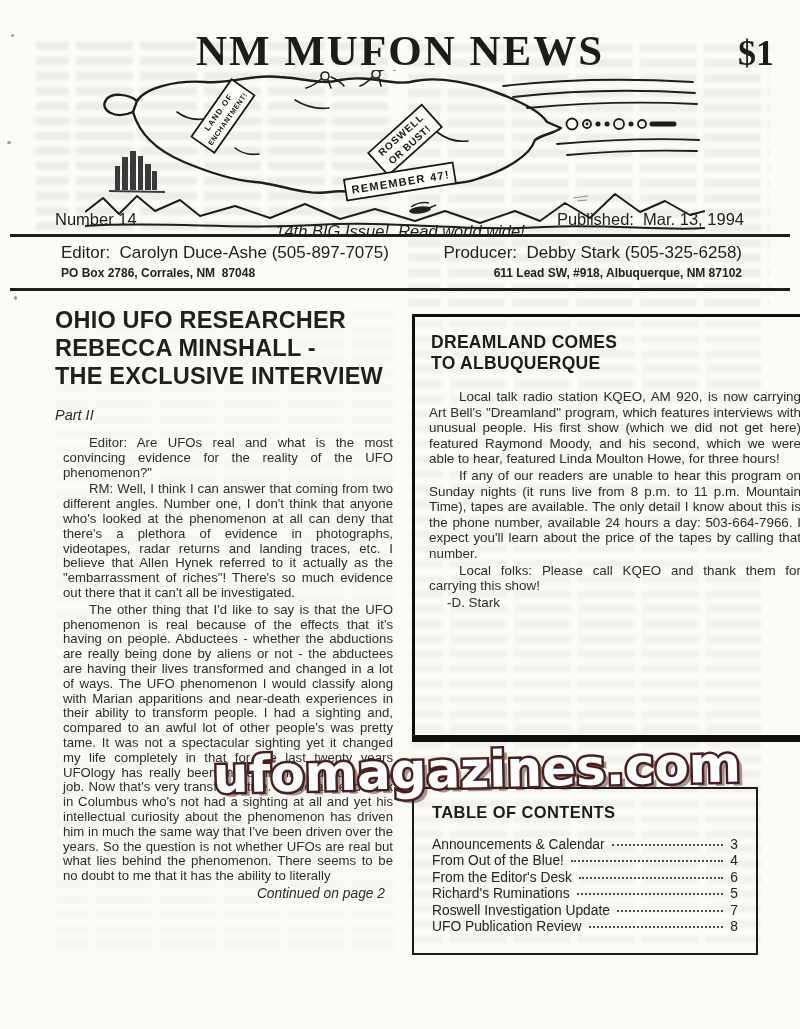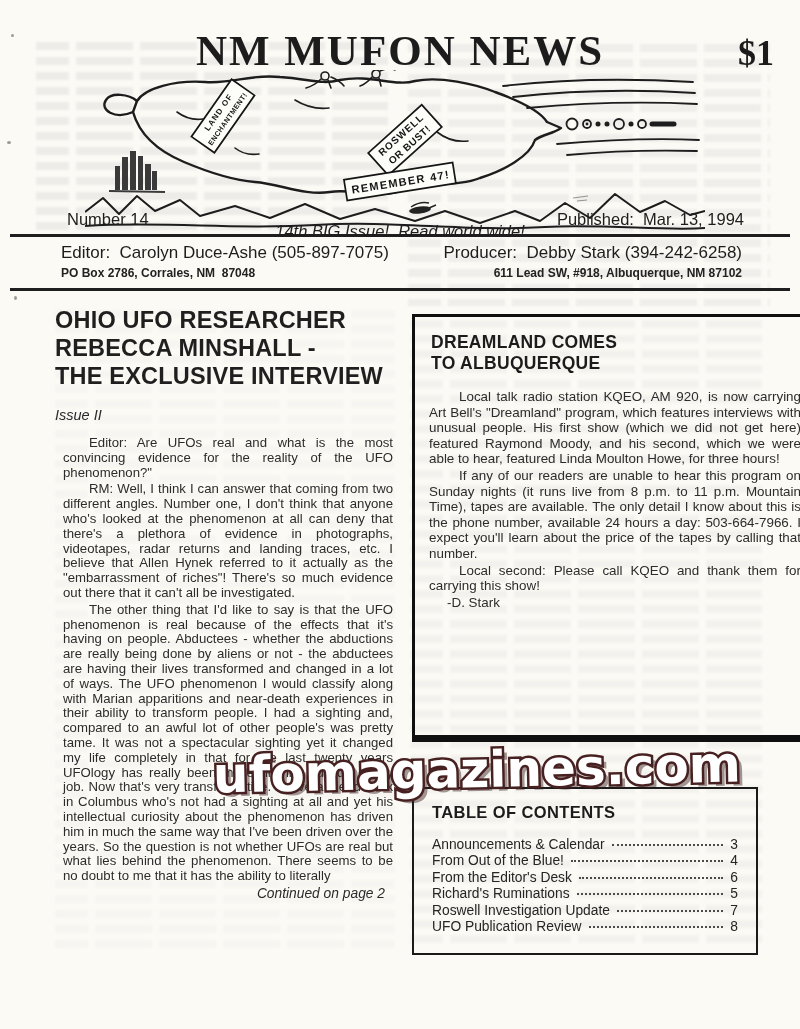--- a/index.html
+++ b/index.html
@@ -24,21 +24,21 @@
     letter-spacing:2px;color:#1c1c1c;
   }
   .price{
     position:absolute;top:32px;right:26px;
     font-family:"Liberation Serif",serif;font-weight:bold;font-size:36px;color:#1c1c1c;
   }
   
   .cartoon{position:absolute;left:85px;top:70px;width:620px;height:168px;}
   
   .issue-line{position:absolute;left:0;right:0;top:210px;height:22px;font-size:16.5px;color:#1d1d1d;}
-  .issue-number{position:absolute;left:67px;top:0;white-space:pre;}
+  .issue-number{position:absolute;left:55px;top:0;white-space:pre;}
   .issue-tagline{position:absolute;left:0;right:0;top:0;text-align:center;font-style:italic;white-space:pre;margin-top:12px;}
   .issue-published{position:absolute;right:56px;top:0;white-space:pre;}
   .rule{position:absolute;left:10px;right:10px;height:3px;background:#1e1e1e;}
   .rule-top{top:234px;}
   .rule-bottom{top:288px;}
   
   .staff{position:absolute;left:0;right:0;top:243px;}
   .staff .editor{position:absolute;left:61px;top:0;}
   .staff .producer{position:absolute;right:58px;top:0;text-align:right;}
   .staff-line{font-size:17px;white-space:pre;color:#1d1d1d;}
@@ -168,49 +168,49 @@
     <span class="issue-published">Published:  Mar. 13, 1994</span>
   </div>
   <div class="rule rule-top"></div>
 
   <div class="staff">
     <div class="editor">
       <div class="staff-line">Editor:  Carolyn Duce-Ashe (505-897-7075)</div>
       <div class="staff-addr">PO Box 2786, Corrales, NM  87048</div>
     </div>
     <div class="producer">
-      <div class="staff-line">Producer:  Debby Stark (394-242-6258)</div>
+      <div class="staff-line">Producer:  Debby Stark (505-325-6258)</div>
       <div class="staff-addr">611 Lead SW, #918, Albuquerque, NM 87102</div>
     </div>
   </div>
   <div class="rule rule-bottom"></div>
 
   <div class="left-col">
     <div class="headline">
       <div>OHIO UFO RESEARCHER</div>
       <div>REBECCA MINSHALL -</div>
       <div>THE EXCLUSIVE INTERVIEW</div>
     </div>
-    <div class="part-label">Issue II</div>
+    <div class="part-label">Part II</div>
     <div class="article-body">
       <p>Editor: Are UFOs real and what is the most convincing evidence for the reality of the UFO phenomenon?"</p>
       <p>RM: Well, I think I can answer that coming from two different angles. Number one, I don't think that anyone who's looked at the phenomenon at all can deny that there's a plethora of evidence in photographs, videotapes, radar returns and landing traces, etc. I believe that Allen Hynek referred to it actually as the "embarrassment of riches"! There's so much evidence out there that it can't all be investigated.</p>
       <p>The other thing that I'd like to say is that the UFO phenomenon is real because of the effects that it's having on people. Abductees - whether the abductions are really being done by aliens or not - the abductees are having their lives transformed and changed in a lot of ways. The UFO phenomenon I would classify along with Marian apparitions and near-death experiences in their ability to transform people. I had a sighting and, compared to an awful lot of other people's was pretty tame. It was not a spectacular sighting yet it changed my life completely in that for the last twenty years UFOlogy has really been my entire life outside of my job. Now that's very transformative. I have a friend back in Columbus who's not had a sighting at all and yet his intellectual curiosity about the phenomenon has driven him in much the same way that I've been driven over the years.  So the question is not whether UFOs are real but what lies behind the phenomenon. There seems to be no doubt to me that it has the ability to literally</p>
       <div class="continued">Continued on page 2</div>
     </div>
   </div>
 
   <div class="dreamland">
     <h2>
       <div>DREAMLAND COMES</div>
       <div>TO ALBUQUERQUE</div>
     </h2>
     <p>Local talk radio station KQEO, AM 920, is now carrying Art Bell's "Dreamland" program, which features interviews with unusual people.  His first show (which we did not get here) featured Raymond Moody, and his second, which we were able to hear, featured Linda Moulton Howe, for three hours!</p>
     <p>If any of our readers are unable to hear this program on Sunday nights (it runs live from 8 p.m. to 11 p.m. Mountain Time), tapes are available.  The only detail I know about this is the phone number, available 24 hours a day:  503-664-7966.  I expect you'll learn about the price of the tapes by calling that number.</p>
-    <p>Local second:  Please call KQEO and thank them for carrying this show!</p>
+    <p>Local folks:  Please call KQEO and thank them for carrying this show!</p>
     <p class="signoff">-D. Stark</p>
   </div>
 
   <div class="toc">
     <h2>TABLE OF CONTENTS</h2>
     <div class="toc-item">
       <span>Announcements &amp; Calendar</span>
       <span class="toc-dots"></span>
       <span>3</span>
     </div>

